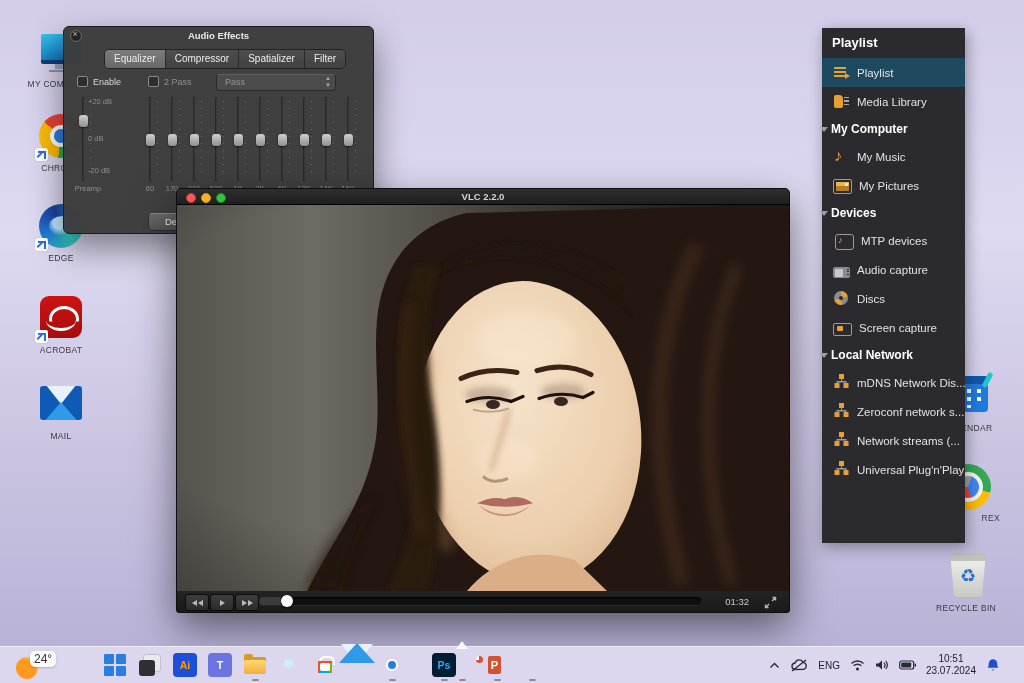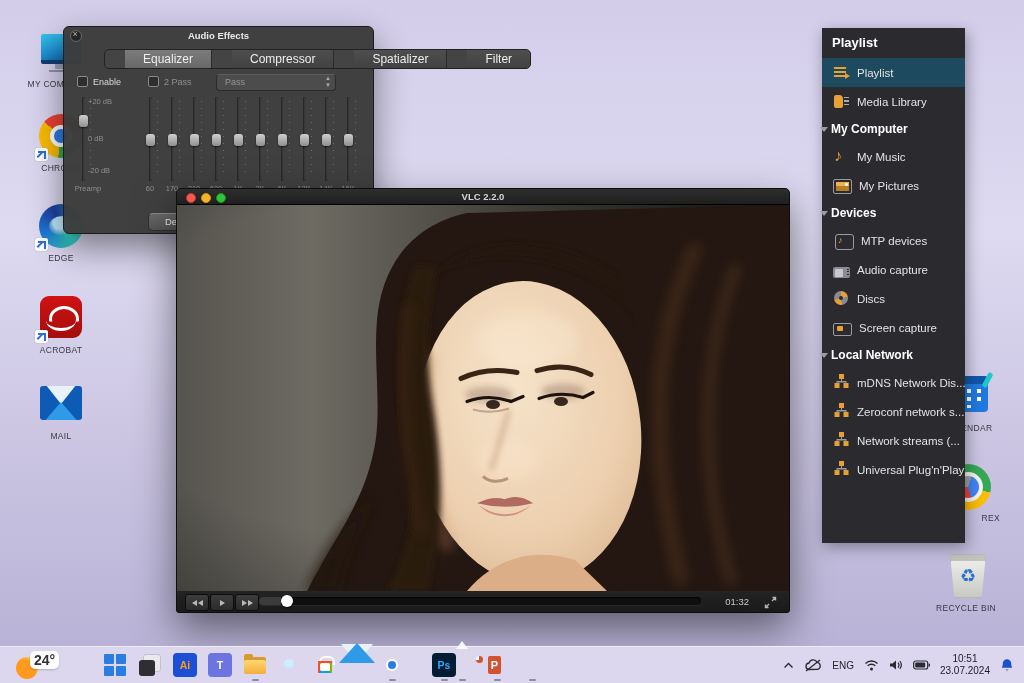--- a/index.html
+++ b/index.html
@@ -72,21 +72,21 @@
   .ic-bin::before{content:"";position:absolute;left:0;top:0;right:0;height:6px;background:#c2c2bc;}
   .ic-bin::after{content:"♻";position:absolute;left:0;right:0;top:10px;text-align:center;font-size:18px;color:#2a6fd0;}
 
   
   .fx{left:63px;top:26px;width:309px;height:206px;background:rgba(60,60,60,.975);border:1px solid #1c1c1c;
       border-radius:6px;box-shadow:0 14px 34px rgba(0,0,0,.45);z-index:3;color:#e6e6e6;}
   .fx-title{position:absolute;top:3px;left:0;right:0;text-align:center;font-size:9.5px;font-weight:bold;color:#e8e8e8;}
   .fx-close{position:absolute;left:6px;top:3px;width:10px;height:10px;border-radius:50%;background:#242424;border:1px solid #6a6a6a;}
   .fx-close::before{content:"×";position:absolute;left:1.6px;top:-2.4px;font-size:9px;color:#b9b9b9;}
   .fx-tabs{position:absolute;left:40px;top:22px;height:18px;display:flex;border:1px solid #222;border-radius:5px;overflow:hidden;background:#444;}
-  .fx-tab{padding:0 18px;font-size:12px;line-height:18px;color:#ededed;border-right:1px solid #2a2a2a;background:linear-gradient(#4e4e4e,#424242);margin-left:20px;}
+  .fx-tab{padding:0 9px;font-size:10px;line-height:18px;color:#ededed;border-right:1px solid #2a2a2a;background:linear-gradient(#4e4e4e,#424242);}
   .fx-tab:last-child{border-right:none;}
   .fx-tab.sel{background:linear-gradient(#7b7b7b,#696969);}
   .fx-check{position:absolute;top:49px;display:flex;align-items:center;gap:5px;font-size:9px;}
   .fx-box{width:9px;height:9px;border:1px solid #8a8a8a;border-radius:2px;background:#2e2e2e;}
   .fx-select{position:absolute;left:152px;top:47px;width:110px;height:15px;border-radius:4px;background:#4c4c4c;
       border:1px solid #2a2a2a;border-top-color:#5e5e5e;font-size:9px;color:#969696;line-height:15px;padding-left:8px;}
   .fx-select .arrows{position:absolute;right:4px;top:0px;font-size:6px;line-height:7px;color:#aaa;text-align:center;}
   .vslider{position:absolute;width:10px;height:84px;}
   .vslider::before{content:"";position:absolute;left:3.5px;top:0;width:3px;height:100%;border-radius:2px;
       background:linear-gradient(90deg,#262626,#4a4a4a);box-shadow:inset 0 0 1px #111;}
@@ -194,29 +194,29 @@
   .ppt-s{width:24px;height:24px;border-radius:4px;background:#fbe2d5;position:relative;}
   .ppt-s::before{content:"P";position:absolute;left:3px;top:3px;width:13px;height:18px;border-radius:2px;background:#d35230;
       color:#fff;font-size:11px;font-weight:bold;text-align:center;line-height:18px;}
   .ppt-s::after{content:"";position:absolute;right:2px;top:3px;width:7px;height:7px;border-radius:50%;
       background:conic-gradient(#d35230 0 70%,#fff 70%);}
   .rar-s{width:24px;height:24px;position:relative;border-radius:3px;overflow:hidden;}
   .rar-s::before{content:"";position:absolute;inset:0;
       background:linear-gradient(180deg,#8c4cc9 0 34%,#3f9e4f 34% 67%,#c23b3b 67%);}
   .rar-s::after{content:"";position:absolute;left:11px;top:0;width:2.5px;height:100%;
       background:repeating-linear-gradient(#e8c25a 0 3px,#7a5a10 3px 5px);}
-  .tray{position:absolute;right:0;top:0;height:36px;display:flex;align-items:center;gap:10px;padding-right:10px;}
+  .tray{position:absolute;right:0;top:0;height:36px;display:flex;align-items:center;gap:10px;padding-right:24px;}
   .tray svg{display:block;}
   .tray-lang{font-size:10px;color:#22222a;}
   .tray-clock{font-size:10px;color:#1c1c24;text-align:center;line-height:1.25;}
   .weather{position:absolute;left:14px;top:4px;width:46px;height:30px;}
   .weather .sun{position:absolute;left:2px;top:6px;width:22px;height:22px;border-radius:50%;
       background:radial-gradient(circle at 35% 65%,#ff9a1f 55%,#ffc24d 75%,transparent 76%);}
   .weather .temp{position:absolute;left:16px;top:0;background:#fdfdfd;border-radius:5px;padding:1px 4px;
-      font-size:14px;color:#333;box-shadow:0 1px 2px rgba(0,0,0,.2);font-weight:bold;}
+      font-size:12px;color:#333;box-shadow:0 1px 2px rgba(0,0,0,.2);}
 </style>
 </head>
 <body>
 
 <div class="dicon" style="left:23px;top:28px;">
   <div class="art">
       <span class="ic-monitor"></span>
     </div>
   <div class="lbl">MY COMPUTER</div>
 </div>

